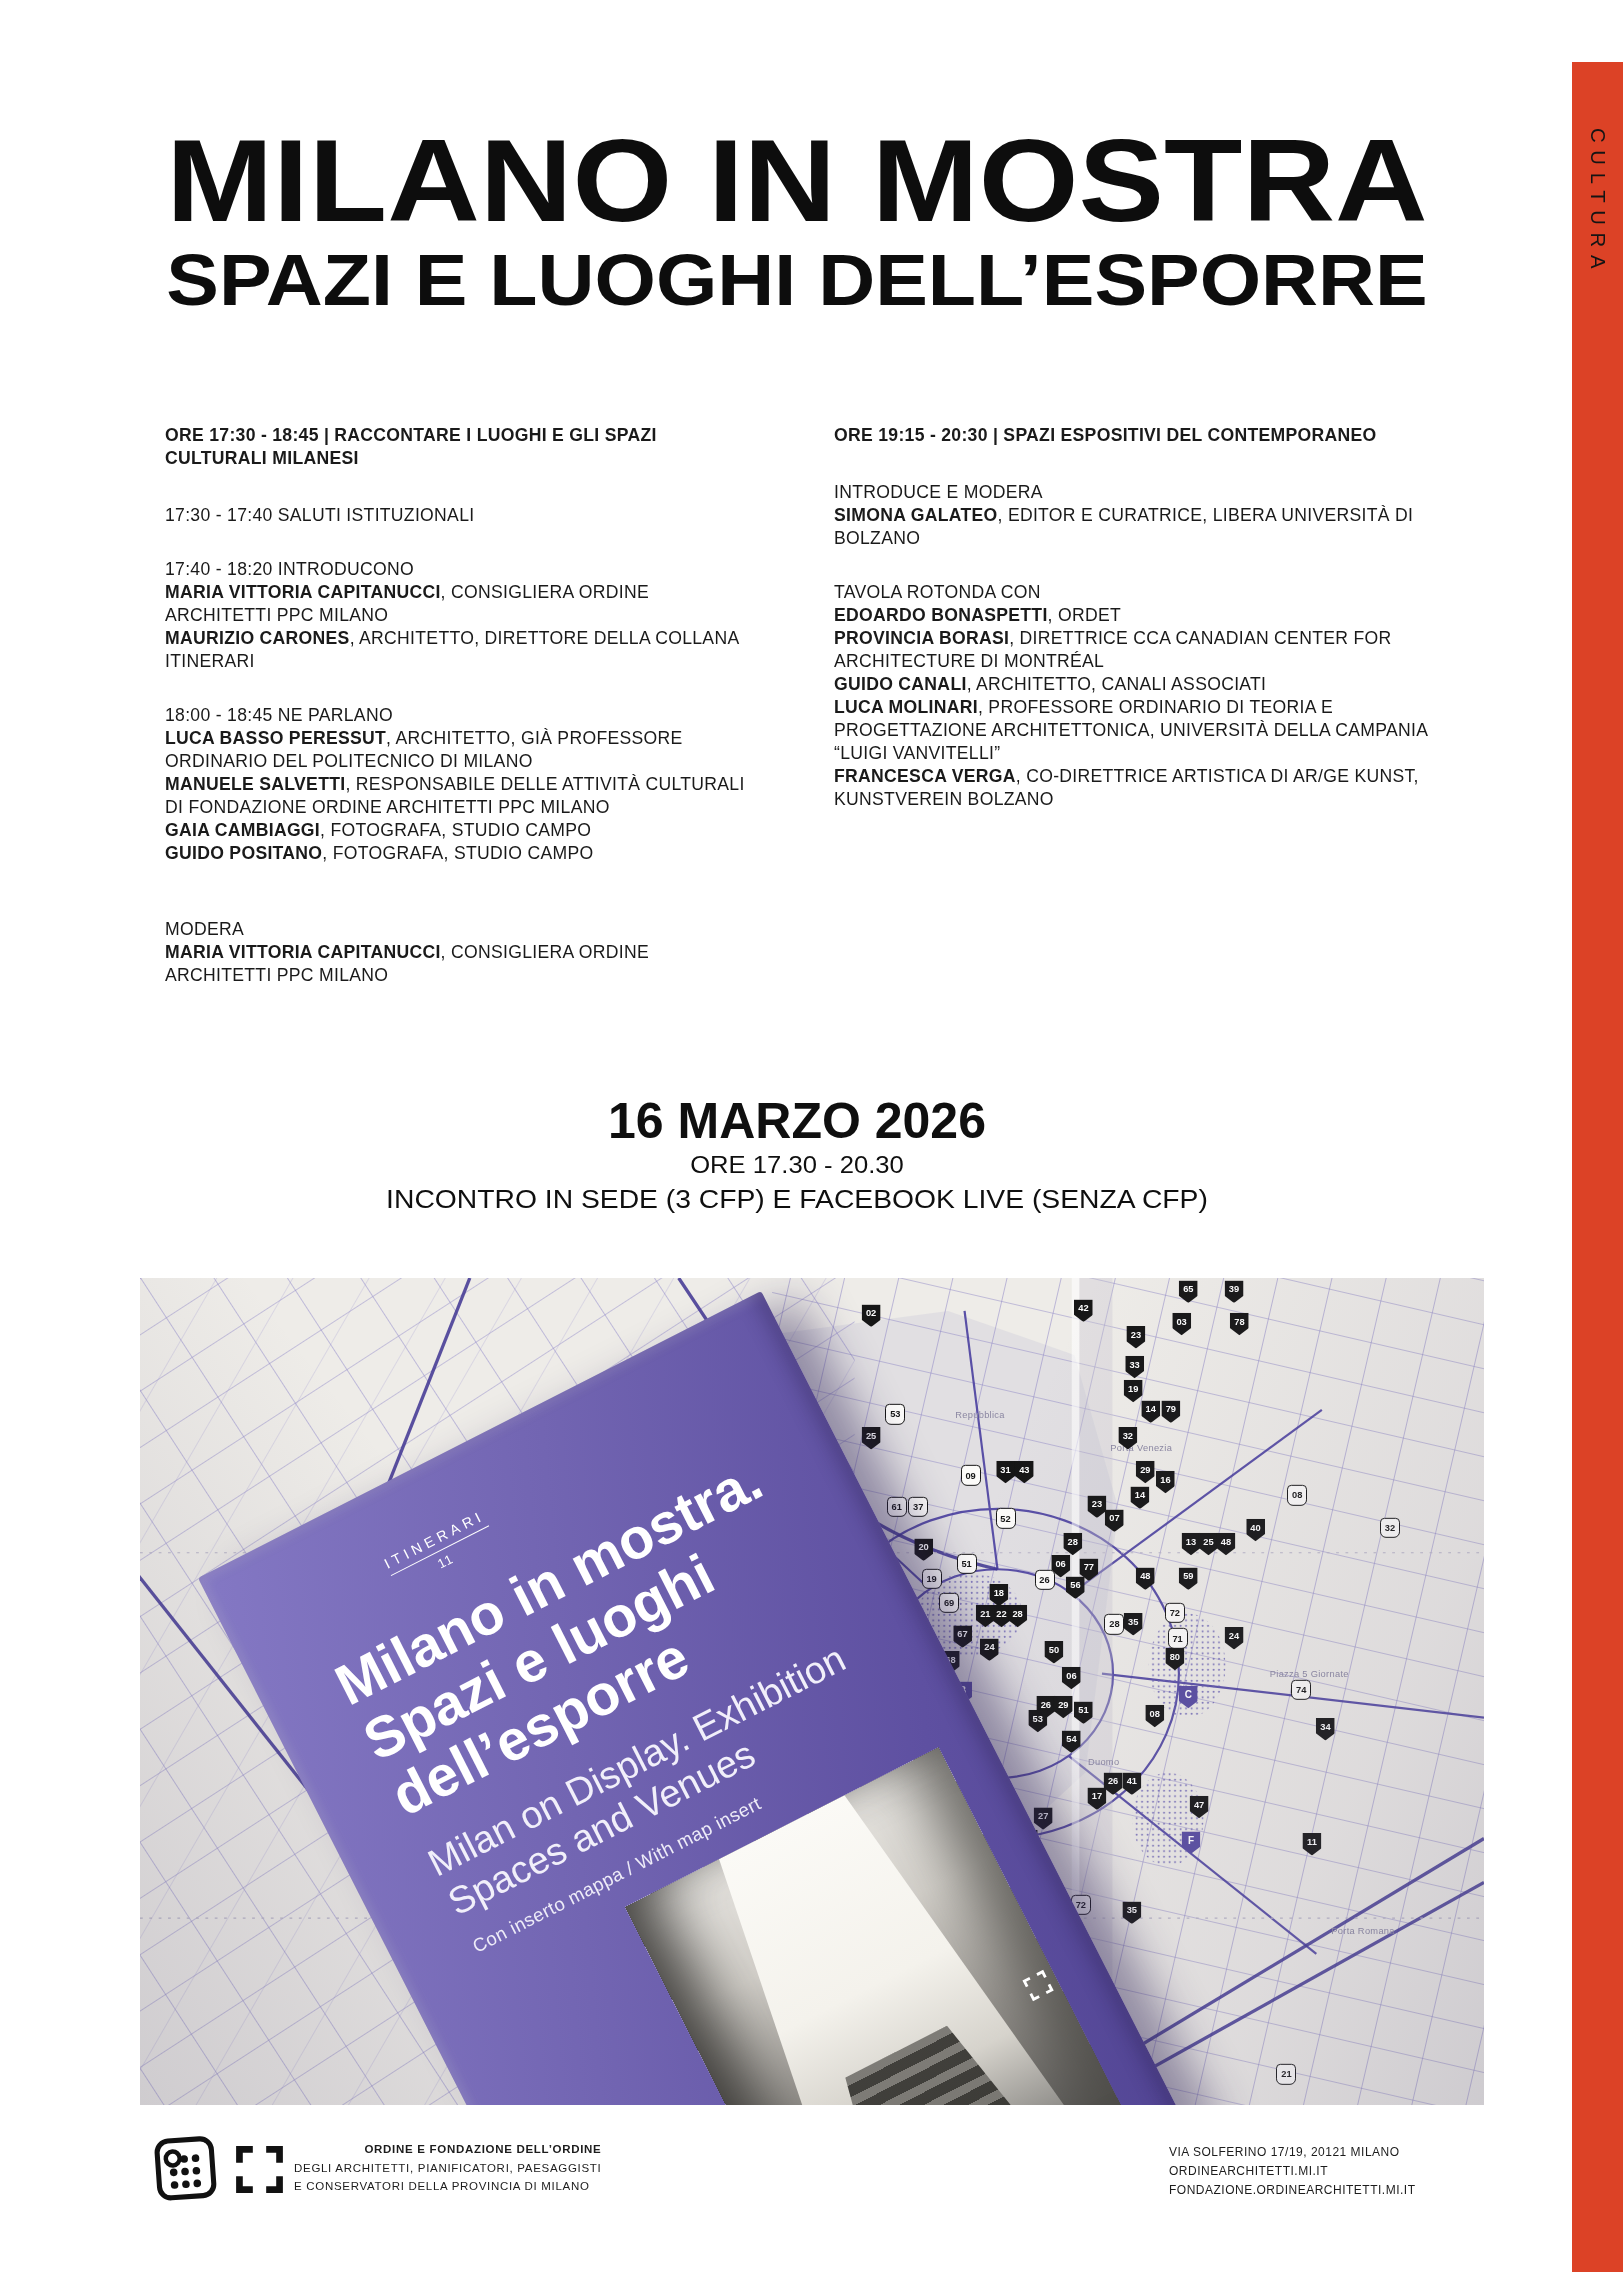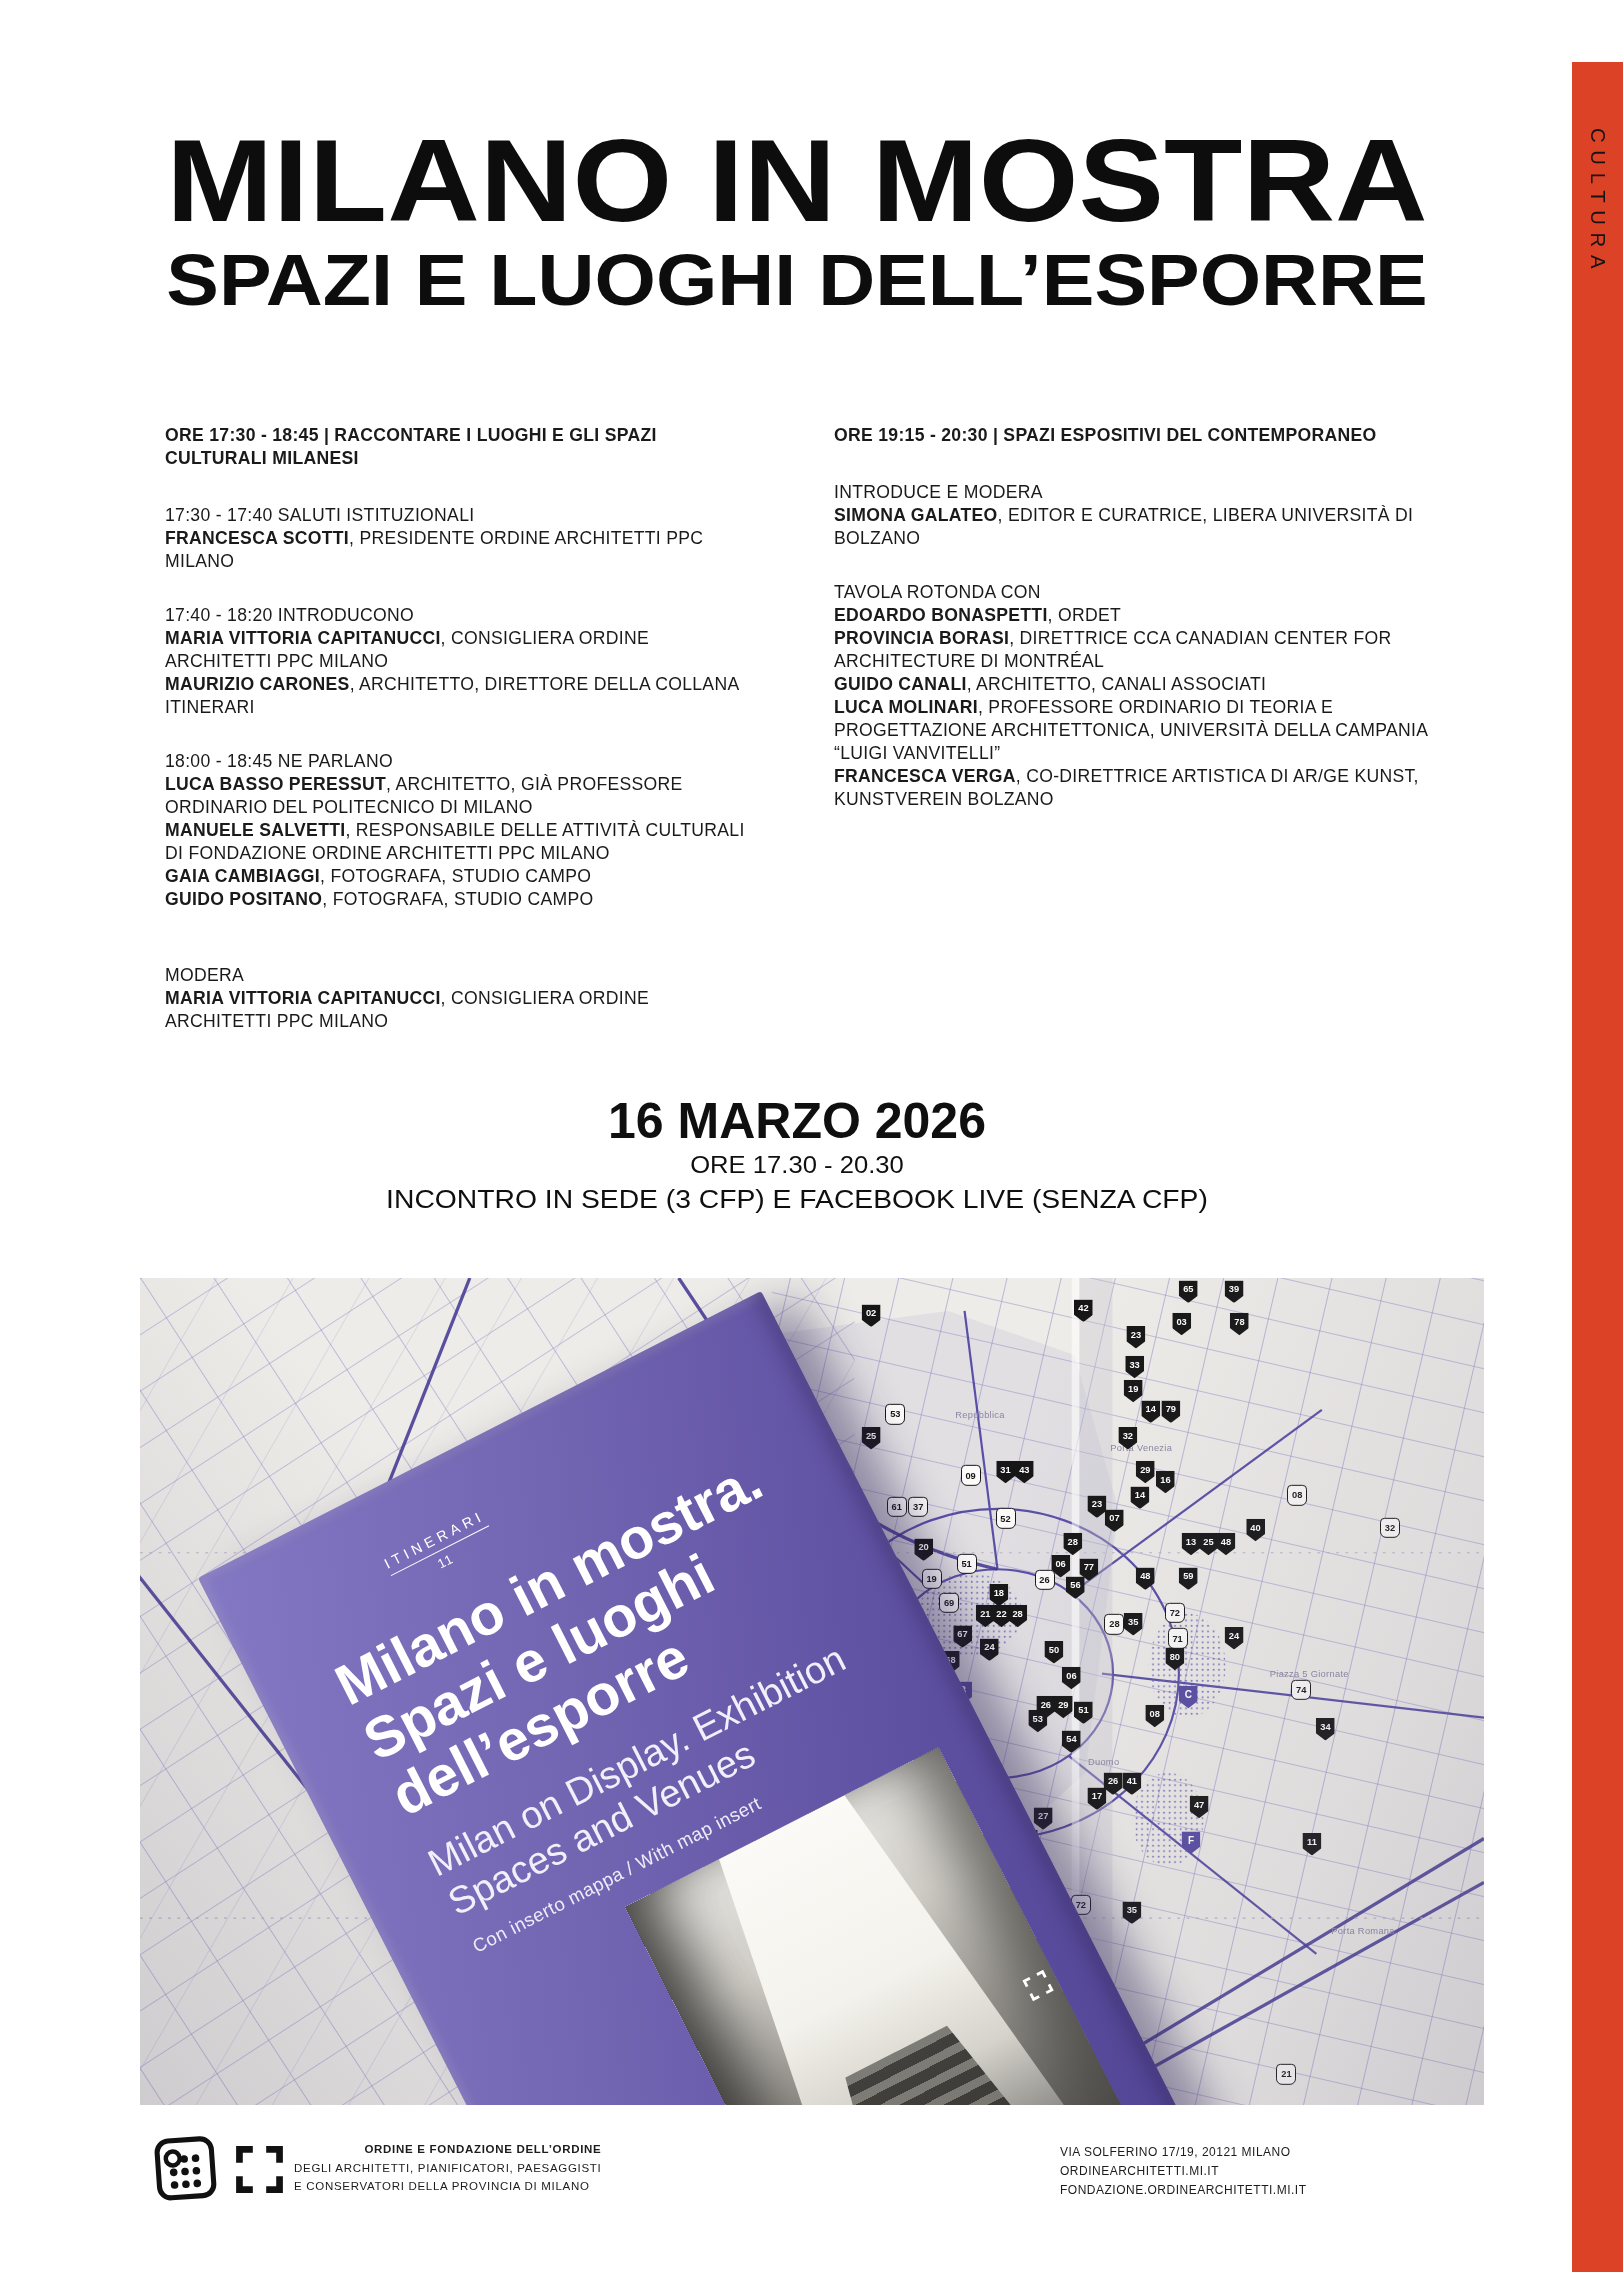--- a/index.html
+++ b/index.html
@@ -64,42 +64,41 @@
   .stair::after{content:"";position:absolute;left:23%;top:58%;width:54%;height:42%;
         clip-path:polygon(20% 0,80% 0,100% 100%,0 100%);opacity:.92;
         background:repeating-linear-gradient(180deg,#75736e 0 8.8px,#33322e 8.8px 20px);}
   .cover-mark{position:absolute;left:551px;top:732px;width:25px;height:25px;}
 
   
   .logo-stamp{position:absolute;left:152px;top:2136px;width:67px;height:66px;}
   .logo-frame{position:absolute;left:235px;top:2145px;width:49px;height:49px;}
   .footer-left{position:absolute;left:294px;top:2140px;font-size:11.5px;line-height:18.7px;letter-spacing:0.7px;color:#1c1c1c;}
   .footer-left .b{font-weight:700;text-align:right;}
-  .footer-right{position:absolute;left:1060px;top:2143px;font-size:12px;line-height:19px;letter-spacing:0.5px;color:#1c1c1c;}
+  .footer-right{position:absolute;left:1169px;top:2143px;font-size:12px;line-height:19px;letter-spacing:0.5px;color:#1c1c1c;}
 </style>
 </head>
 <body>
 
 <div class="page">
 
   <div class="cultura-bar" style="background: rgb(220, 66, 38);">
     <div class="cultura-label">CULTURA</div>
   </div>
 
   <svg class="title-svg" viewBox="0 0 2300 330">
     <text x="0" y="158" font-size="212" textLength="2300" lengthAdjust="spacingAndGlyphs">MILANO IN MOSTRA</text>
     <text x="0" y="312" font-size="133" textLength="2300" lengthAdjust="spacingAndGlyphs">SPAZI E LUOGHI DELL’ESPORRE</text>
   </svg>
 
   <div class="col col-left">
     <div class="heading">ORE 17:30 - 18:45 | RACCONTARE I LUOGHI E GLI SPAZI CULTURALI MILANESI</div>
     <div id="blocks-left">
         <div class="block">
           <div>17:30 - 17:40 SALUTI ISTITUZIONALI</div>
-          <div><span class="bold">FRANCESCA SCOTTI</span>, PRESIDENTE ORDINE ARCHITETTI PPC MILANO</div>
         </div>
         <div class="block">
           <div>17:40 - 18:20 INTRODUCONO</div>
           <div><span class="bold">MARIA VITTORIA CAPITANUCCI</span>, CONSIGLIERA ORDINE ARCHITETTI PPC MILANO</div>
           <div><span class="bold">MAURIZIO CARONES</span>, ARCHITETTO, DIRETTORE DELLA COLLANA ITINERARI</div>
         </div>
         <div class="block">
           <div>18:00 - 18:45 NE PARLANO</div>
           <div><span class="bold">LUCA BASSO PERESSUT</span>, ARCHITETTO, GIÀ PROFESSORE ORDINARIO DEL POLITECNICO DI MILANO</div>
           <div><span class="bold">MANUELE SALVETTI</span>, RESPONSABILE DELLE ATTIVITÀ CULTURALI DI FONDAZIONE ORDINE ARCHITETTI PPC MILANO</div>

